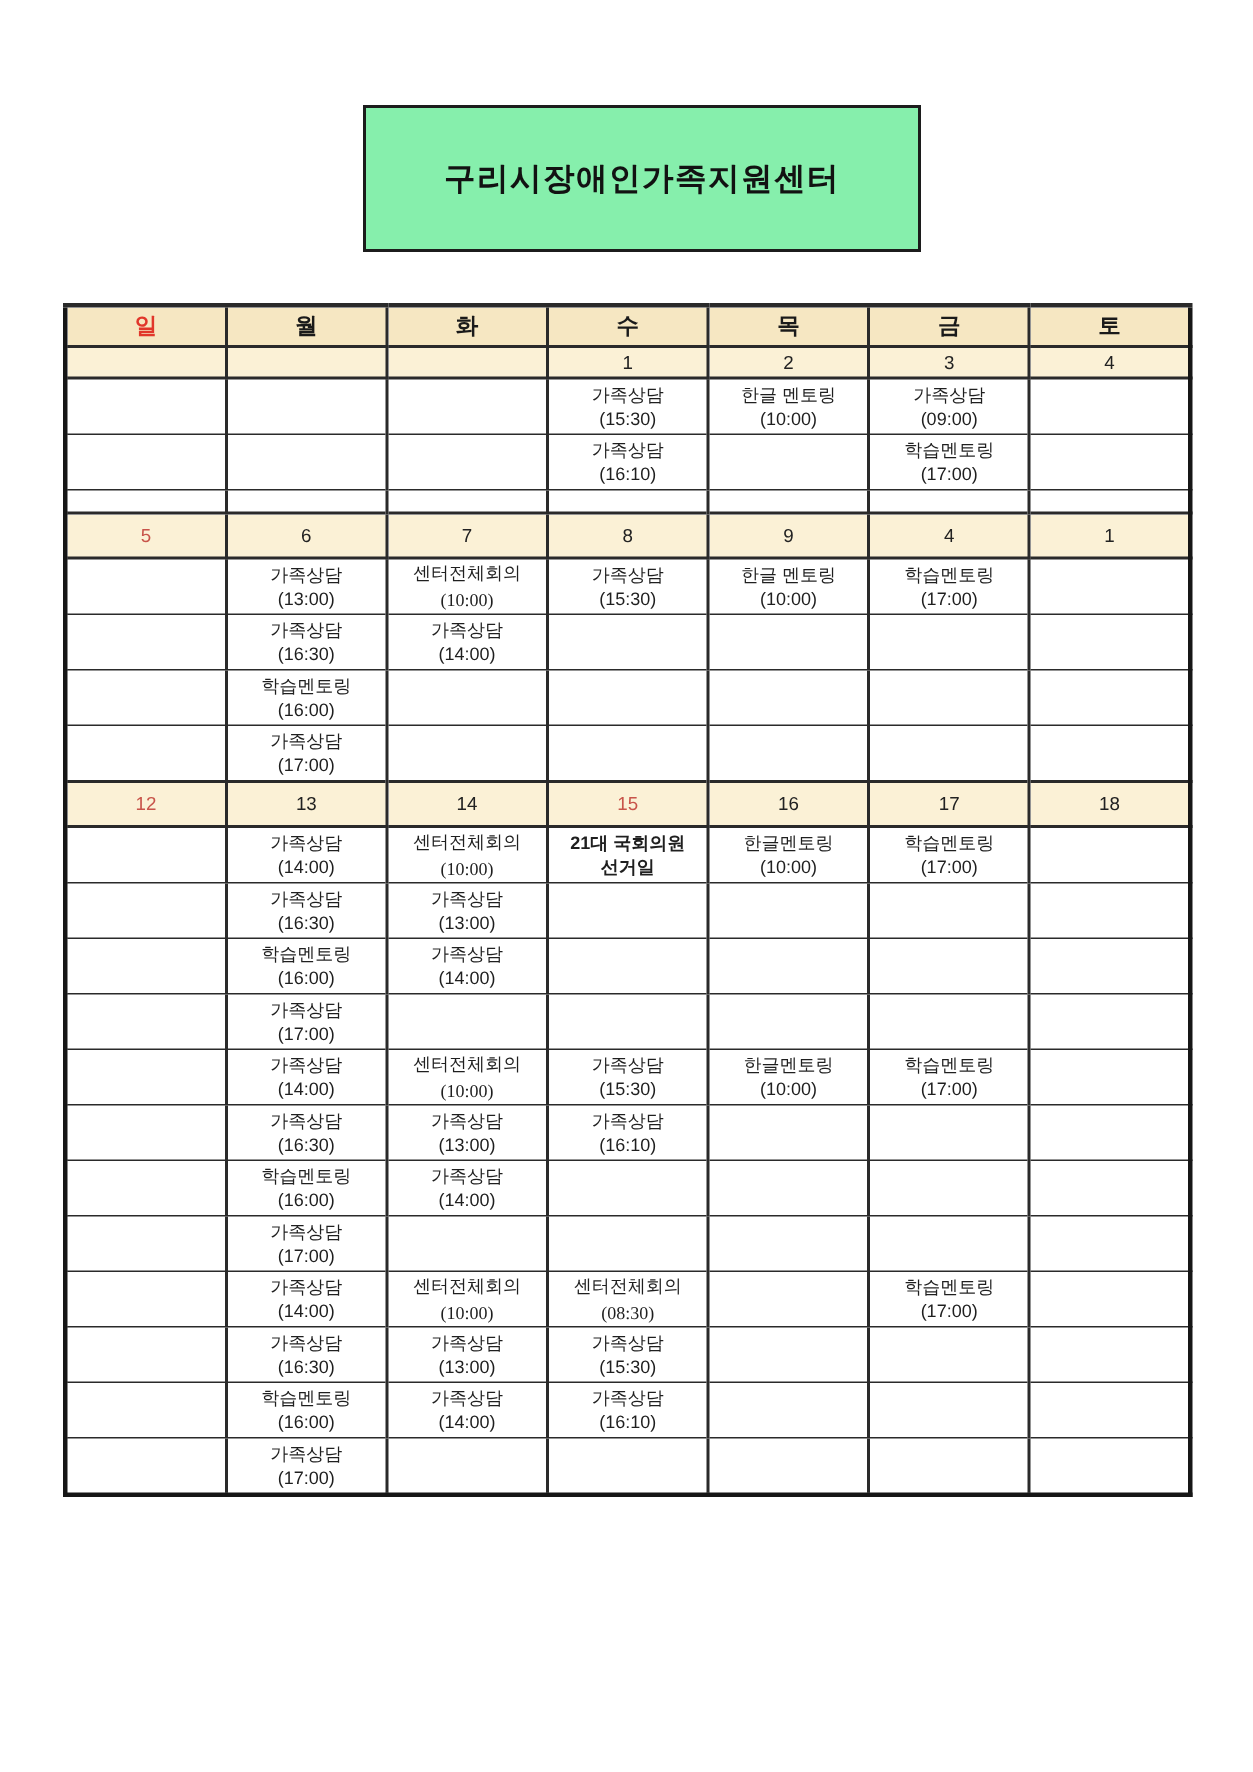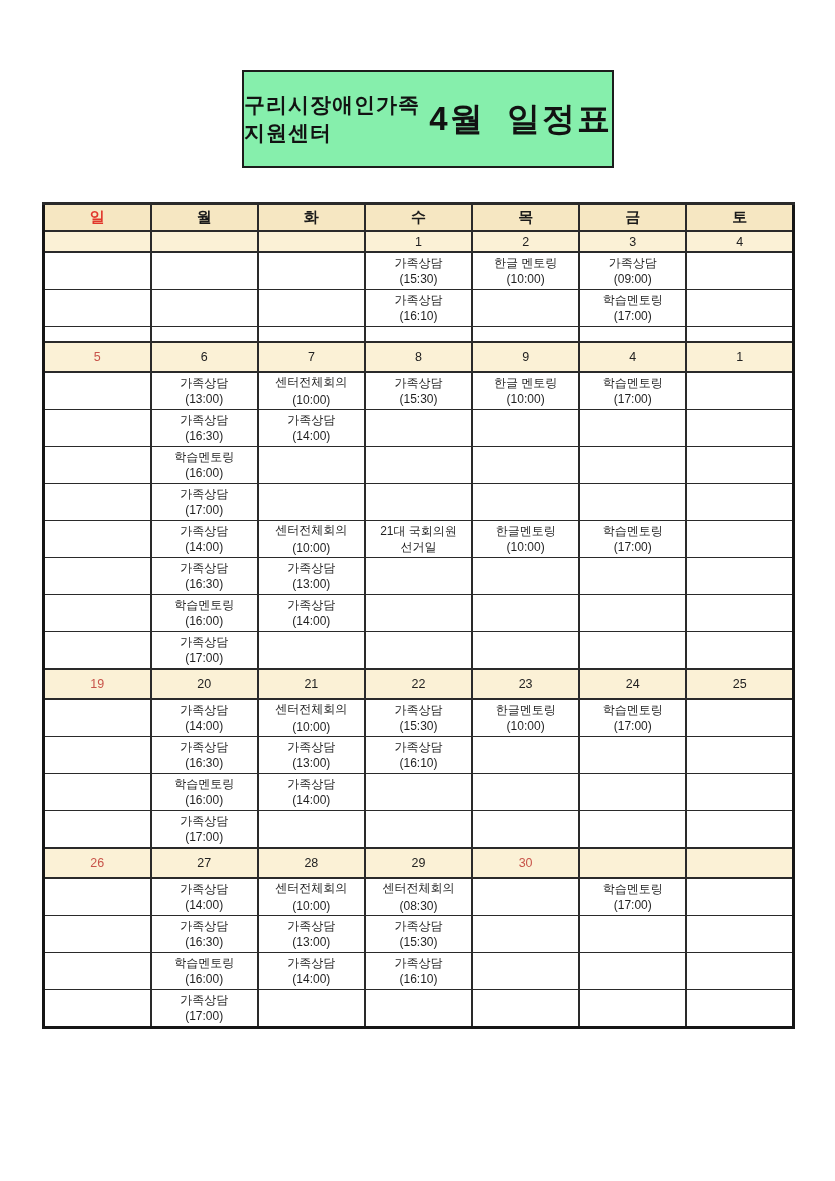--- a/index.html
+++ b/index.html
@@ -39,30 +39,29 @@
   tr.date-row td {
     background:#FBF1D6; height:28px;
     font-size:12.5px; color:#222222;
     border-top-width:2px; border-bottom-width:2px;
   }
   tr.first-date-row td { height:19px; }
   tr.date-row td.red { color:#C8544A; }
   tr.event-row td { height:36px; background:#ffffff; font-size:12px; color:#1f1f1f; }
   tr.spacer-row td { height:14px; background:#ffffff; }
   .ev-name, .ev-time { line-height:16px; }
-  td.large { font-size:14.5px; }
+  td.large { font-size:14.5px;font-family:Liberation Serif, serif; }
   td.large .ev-name, td.large .ev-time { line-height:18px; }
-  td.holiday { color:#E8241D; font-weight:normal; font-size:12.5px; }
+  td.holiday { color:#E8241D; font-weight:bold; font-size:12.5px; }
 </style>
 </head>
 <body>
 
 <div class="title-box">
   <div class="title-org">구리시장애인가족지원센터</div>
-  <div class="title-main">4월  일정표</div>
 </div>
 
 <table class="calendar">
   <tbody id="cal-body">
       <tr class="day-header-row">
         <th class="red">일</th>
         <th>월</th>
         <th>화</th>
         <th>수</th>
         <th>목</th>
@@ -185,20 +184,29 @@
         <td>
           <div class="ev-name">가족상담</div>
           <div class="ev-time">(17:00)</div>
         </td>
         <td></td>
         <td></td>
         <td></td>
         <td></td>
         <td></td>
       </tr>
+      <tr class="date-row">
+        <td class="red">12</td>
+        <td>13</td>
+        <td>14</td>
+        <td class="red">15</td>
+        <td>16</td>
+        <td>17</td>
+        <td>18</td>
+      </tr>
       <tr class="event-row">
         <td></td>
         <td>
           <div class="ev-name">가족상담</div>
           <div class="ev-time">(14:00)</div>
         </td>
         <td class="large">
           <div class="ev-name">센터전체회의</div>
           <div class="ev-time">(10:00)</div>
         </td>
@@ -251,29 +259,20 @@
         <td>
           <div class="ev-name">가족상담</div>
           <div class="ev-time">(17:00)</div>
         </td>
         <td></td>
         <td></td>
         <td></td>
         <td></td>
         <td></td>
       </tr>
-      <tr class="date-row">
-        <td class="red">19</td>
-        <td>20</td>
-        <td>21</td>
-        <td>22</td>
-        <td>23</td>
-        <td>24</td>
-        <td>25</td>
-      </tr>
       <tr class="event-row">
         <td></td>
         <td>
           <div class="ev-name">가족상담</div>
           <div class="ev-time">(14:00)</div>
         </td>
         <td class="large">
           <div class="ev-name">센터전체회의</div>
           <div class="ev-time">(10:00)</div>
         </td>
@@ -326,29 +325,20 @@
       </tr>
       <tr class="event-row">
         <td></td>
         <td>
           <div class="ev-name">가족상담</div>
           <div class="ev-time">(17:00)</div>
         </td>
         <td></td>
         <td></td>
         <td></td>
-        <td></td>
-        <td></td>
-      </tr>
-      <tr class="date-row">
-        <td class="red">26</td>
-        <td>27</td>
-        <td>28</td>
-        <td>29</td>
-        <td class="red">30</td>
         <td></td>
         <td></td>
       </tr>
       <tr class="event-row">
         <td></td>
         <td>
           <div class="ev-name">가족상담</div>
           <div class="ev-time">(14:00)</div>
         </td>
         <td class="large">

